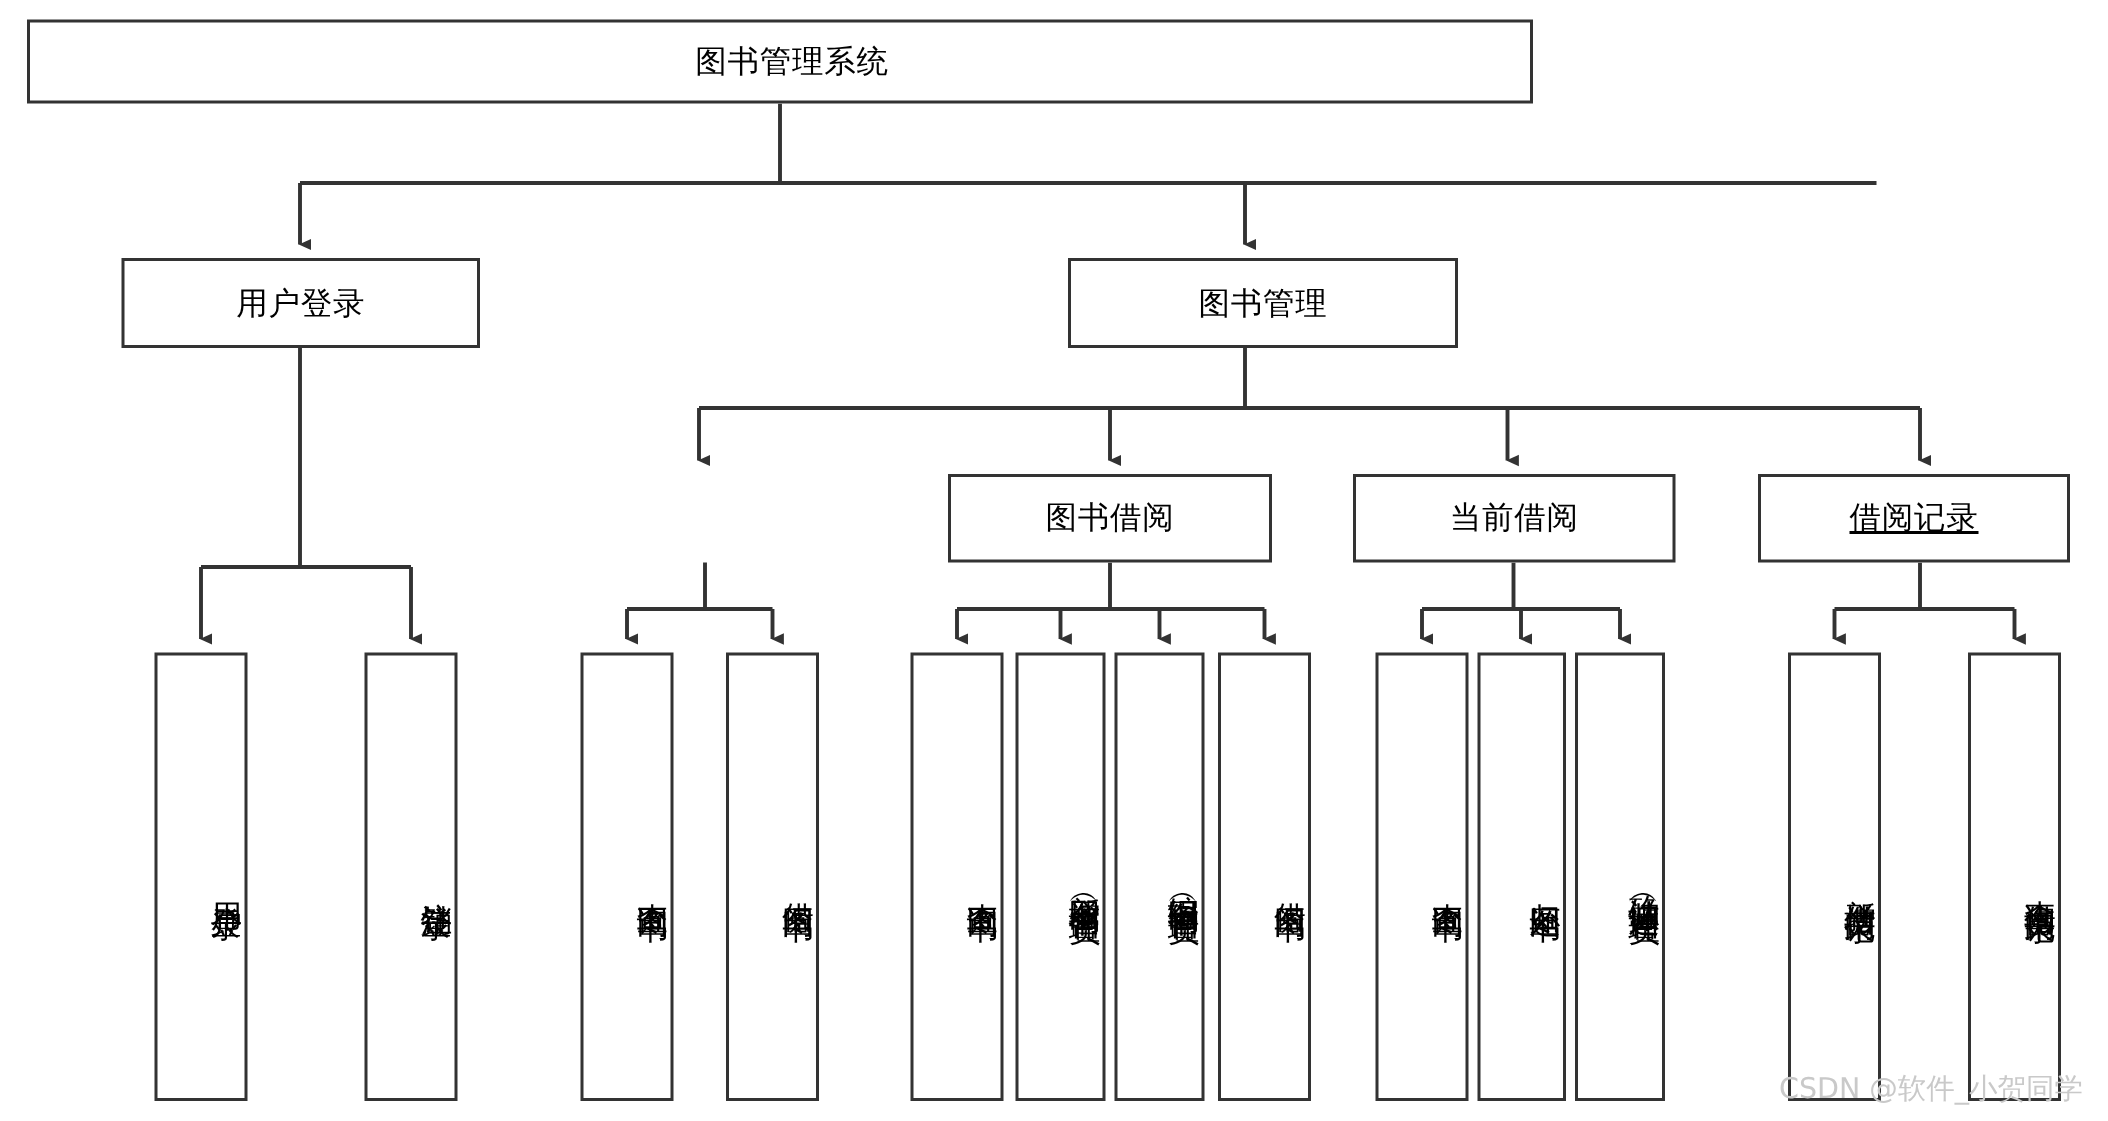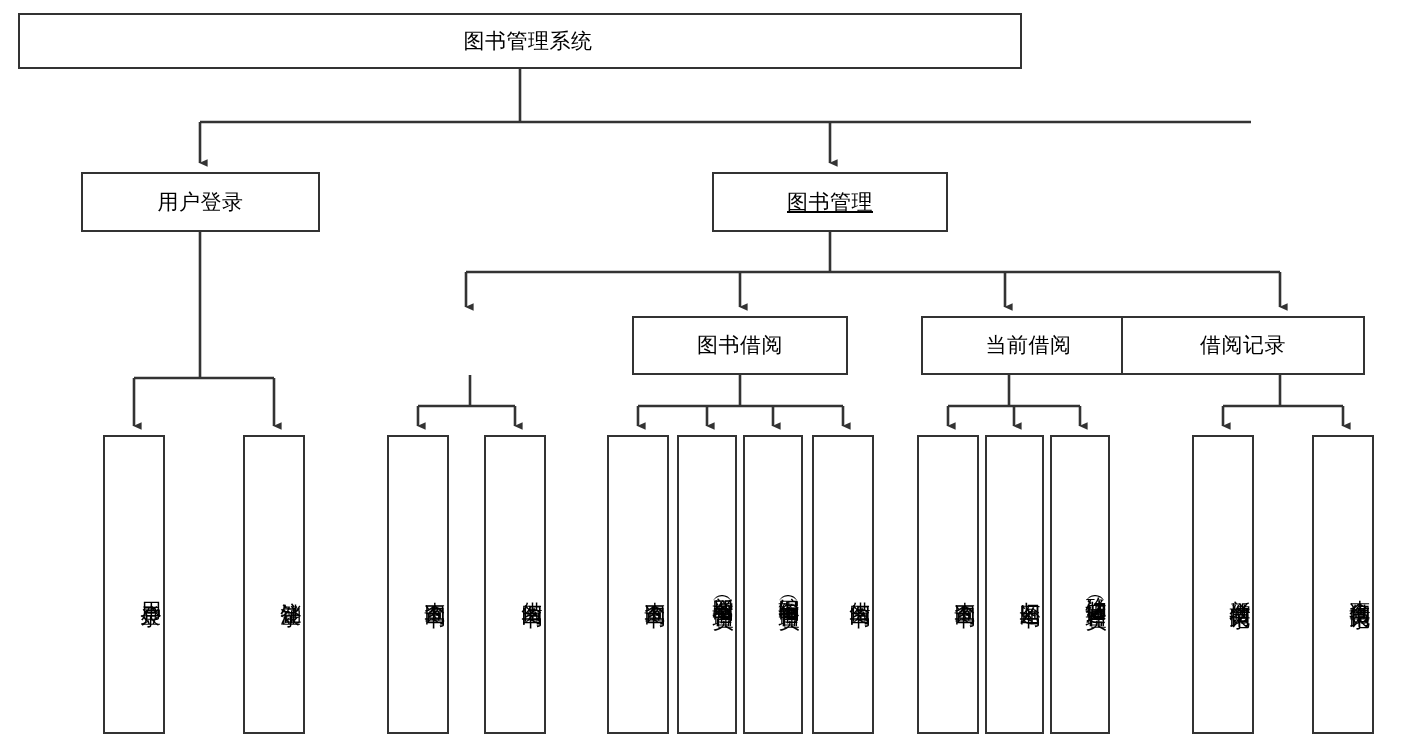--- a/index.html
+++ b/index.html
@@ -128,31 +128,31 @@
     </g>
   </svg>
 
   <div class="node horizontal" id="node-root" style="left: 18px; top: 13px; width: 1004px; height: 56px; padding-left: 16px;">
     <span class="label">图书管理系统</span>
   </div>
 
   <div class="node horizontal" id="node-l1-0" style="left: 81px; top: 172px; width: 239px; height: 60px;">
     <span class="label">用户登录</span>
   </div>
-  <div class="node horizontal" id="node-l1-1" style="left: 712px; top: 172px; width: 236px; height: 60px; text-decoration: underline;">
+  <div class="node horizontal" id="node-l1-1" style="left: 712px; top: 172px; width: 260px; height: 60px;">
     <span class="label">图书管理</span>
   </div>
 
   <div class="node horizontal" id="node-l2-1" style="left: 632px; top: 316px; width: 216px; height: 59px; align-items: center;">
     <span class="label">图书借阅</span>
   </div>
-  <div class="node horizontal" id="node-l2-2" style="left: 902px; top: 316px; width: 215px; height: 59px; margin-left: 19px;">
+  <div class="node horizontal" id="node-l2-2" style="left: 902px; top: 316px; width: 215px; height: 59px;">
     <span class="label">当前借阅</span>
   </div>
-  <div class="node horizontal" id="node-l2-3" style="left: 1121px; top: 316px; width: 244px; height: 59px;">
+  <div class="node horizontal" id="node-l2-3" style="left: 1172px; top: 316px; width: 208px; height: 59px; text-decoration: underline;">
     <span class="label">借阅记录</span>
   </div>
 
   <div class="node vertical" id="node-leaf-0" style="left: 103px; top: 435px; width: 62px; height: 299px;">
     <span class="label">用户登录</span>
   </div>
   <div class="node vertical" id="node-leaf-1" style="left: 243px; top: 435px; width: 62px; height: 299px;">
     <span class="label">注销登录</span>
   </div>
   <div class="node vertical" id="node-leaf-2" style="left: 387px; top: 435px; width: 62px; height: 299px;">
@@ -182,13 +182,14 @@
   <div class="node vertical" id="node-leaf-10" style="left: 1050px; top: 435px; width: 60px; height: 299px;">
     <span class="label">确认归还（管理员）</span>
   </div>
   <div class="node vertical" id="node-leaf-11" style="left: 1192px; top: 435px; width: 62px; height: 299px;">
     <span class="label">新增借阅记录</span>
   </div>
   <div class="node vertical" id="node-leaf-12" style="left: 1312px; top: 435px; width: 62px; height: 299px;">
     <span class="label">查询借阅记录</span>
   </div>
 
+  <div id="watermark">CSDN @软件_小贺同学</div>
 </div>
 
 </body></html>

